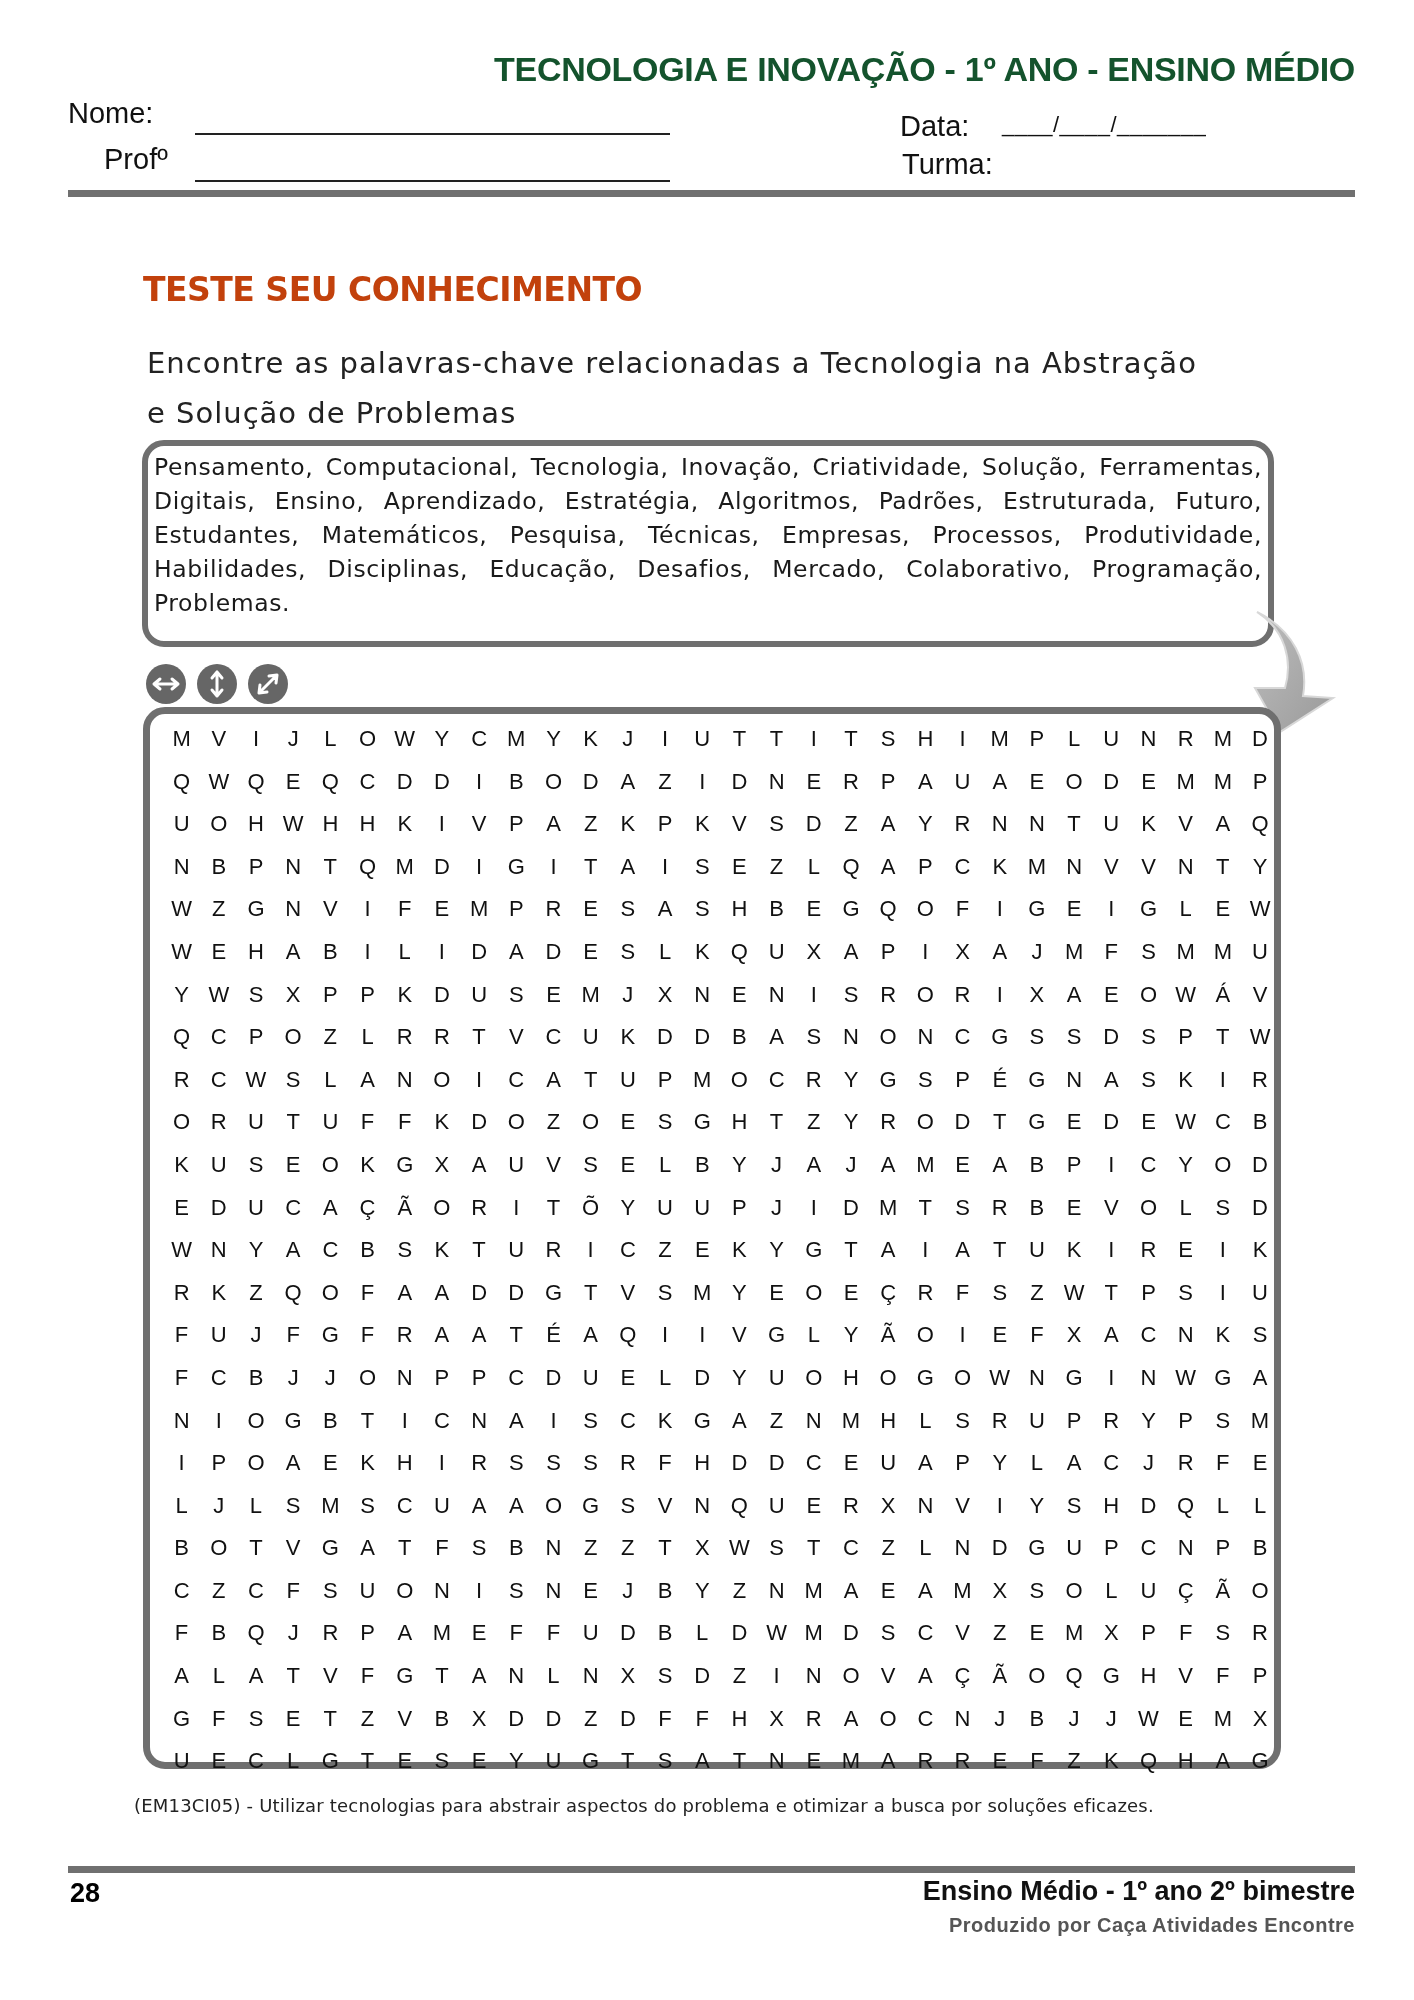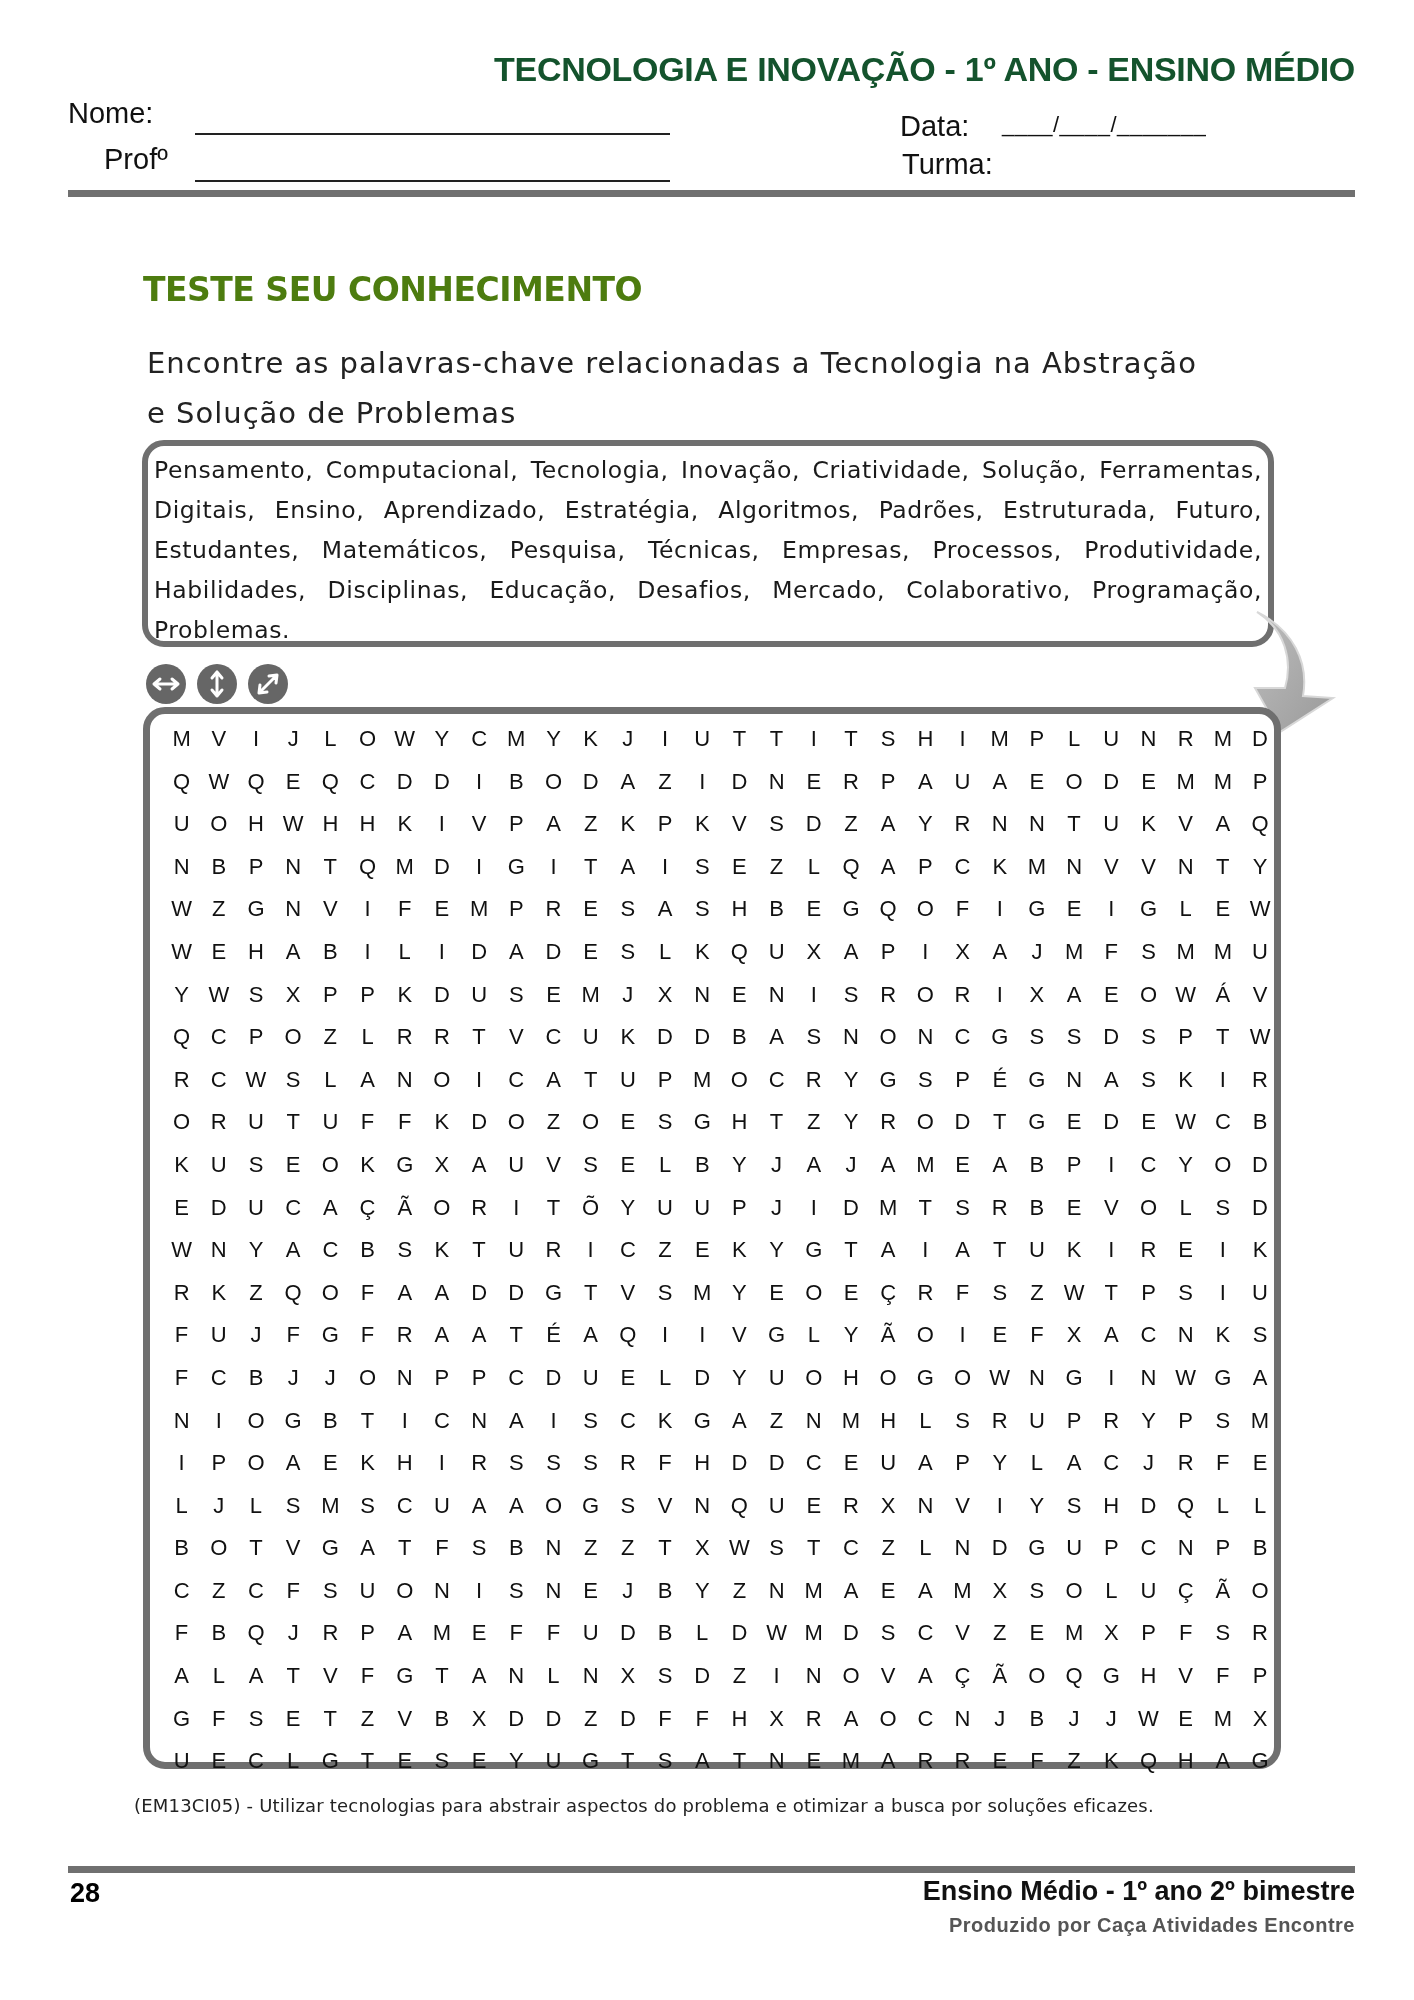--- a/index.html
+++ b/index.html
@@ -2,24 +2,24 @@
 <html><head>
 <meta charset="utf-8">
 <style>
   html, body { margin: 0; padding: 0; background: #ffffff; }
   body { width: 1414px; height: 2000px; position: relative; overflow: hidden; font-family: "Liberation Sans", sans-serif; color: #111; }
   .abs { position: absolute; }
   .title { left: 420px; top: 50px; width: 935px; text-align: right; font-family: "Liberation Sans", sans-serif; font-weight: bold; font-size: 34px; letter-spacing: -0.3px; color: #14532d; }
   .lbl { font-family: "Liberation Sans", sans-serif; font-size: 29px; color: #111; }
   .line-field { border-bottom: 2px solid #222; height: 0; }
   .divider { background: #707070; height: 7px; }
-  .section-title { left: 143px; top: 270px; font-family: "DejaVu Sans", sans-serif; font-weight: bold; font-size: 33px; color: #4d7c0f; letter-spacing: -0.5px; }
+  .section-title { left: 143px; top: 270px; font-family: "DejaVu Sans", sans-serif; font-weight: bold; font-size: 33px; color: #c2410c; letter-spacing: -0.5px; }
   .instr { left: 147px; top: 338px; width: 1150px; font-family: "DejaVu Sans", sans-serif; font-size: 29px; line-height: 50px; color: #222; letter-spacing: 1px; }
   .wordbox { left: 142px; top: 440px; width: 1132px; height: 207px; border: 6px solid #6f6f6f; border-radius: 22px; box-sizing: border-box; padding: 4px 6px 0 6px; }
-  .wordlist { font-family: "DejaVu Sans", sans-serif; font-size: 23.5px; line-height: 40px; text-align: justify; color: #1a1a1a; letter-spacing: 0.6px; }
+  .wordlist { font-family: "DejaVu Sans", sans-serif; font-size: 23.5px; line-height: 34px; text-align: justify; color: #1a1a1a; letter-spacing: 0.6px; }
   .icons { left: 146px; top: 664px; display: flex; gap: 11px; }
   .icon-circle { width: 40px; height: 40px; border-radius: 50%; background: #666666; display: flex; align-items: center; justify-content: center; }
   .gridbox { left: 143px; top: 707px; width: 1138px; height: 1062px; border: 7px solid #6f6f6f; border-radius: 22px; box-sizing: border-box; }
   .grid { position: absolute; left: 13px; top: 4px; display: grid; grid-template-columns: repeat(30, 37.2px); grid-auto-rows: 42.6px; }
   .cell { font-family: "Liberation Sans", sans-serif; font-size: 22px; text-align: center; line-height: 42.6px; color: #111; }
   .arrow { left: 1235px; top: 600px; width: 120px; height: 150px; }
   .footnote { left: 134px; top: 1795px; font-family: "DejaVu Sans", sans-serif; font-size: 18px; color: #222; letter-spacing: 0.2px; }
   .footer-bar { left: 68px; top: 1866px; width: 1287px; height: 7px; background: #707070; }
   .page-num { left: 70px; top: 1878px; font-family: "Liberation Sans", sans-serif; font-weight: bold; font-size: 27px; color: #000000; }
   .footer-right { left: 700px; top: 1876px; width: 655px; text-align: right; font-family: "Liberation Sans", sans-serif; font-weight: bold; font-size: 27px; color: #111; }

